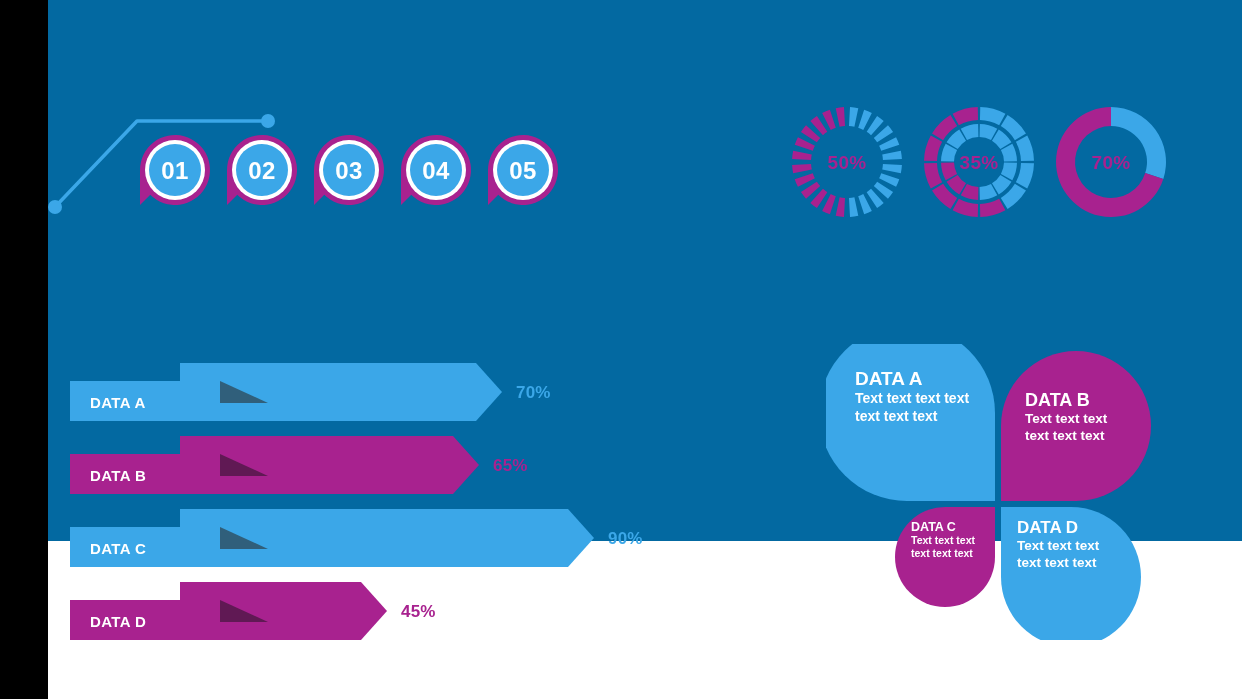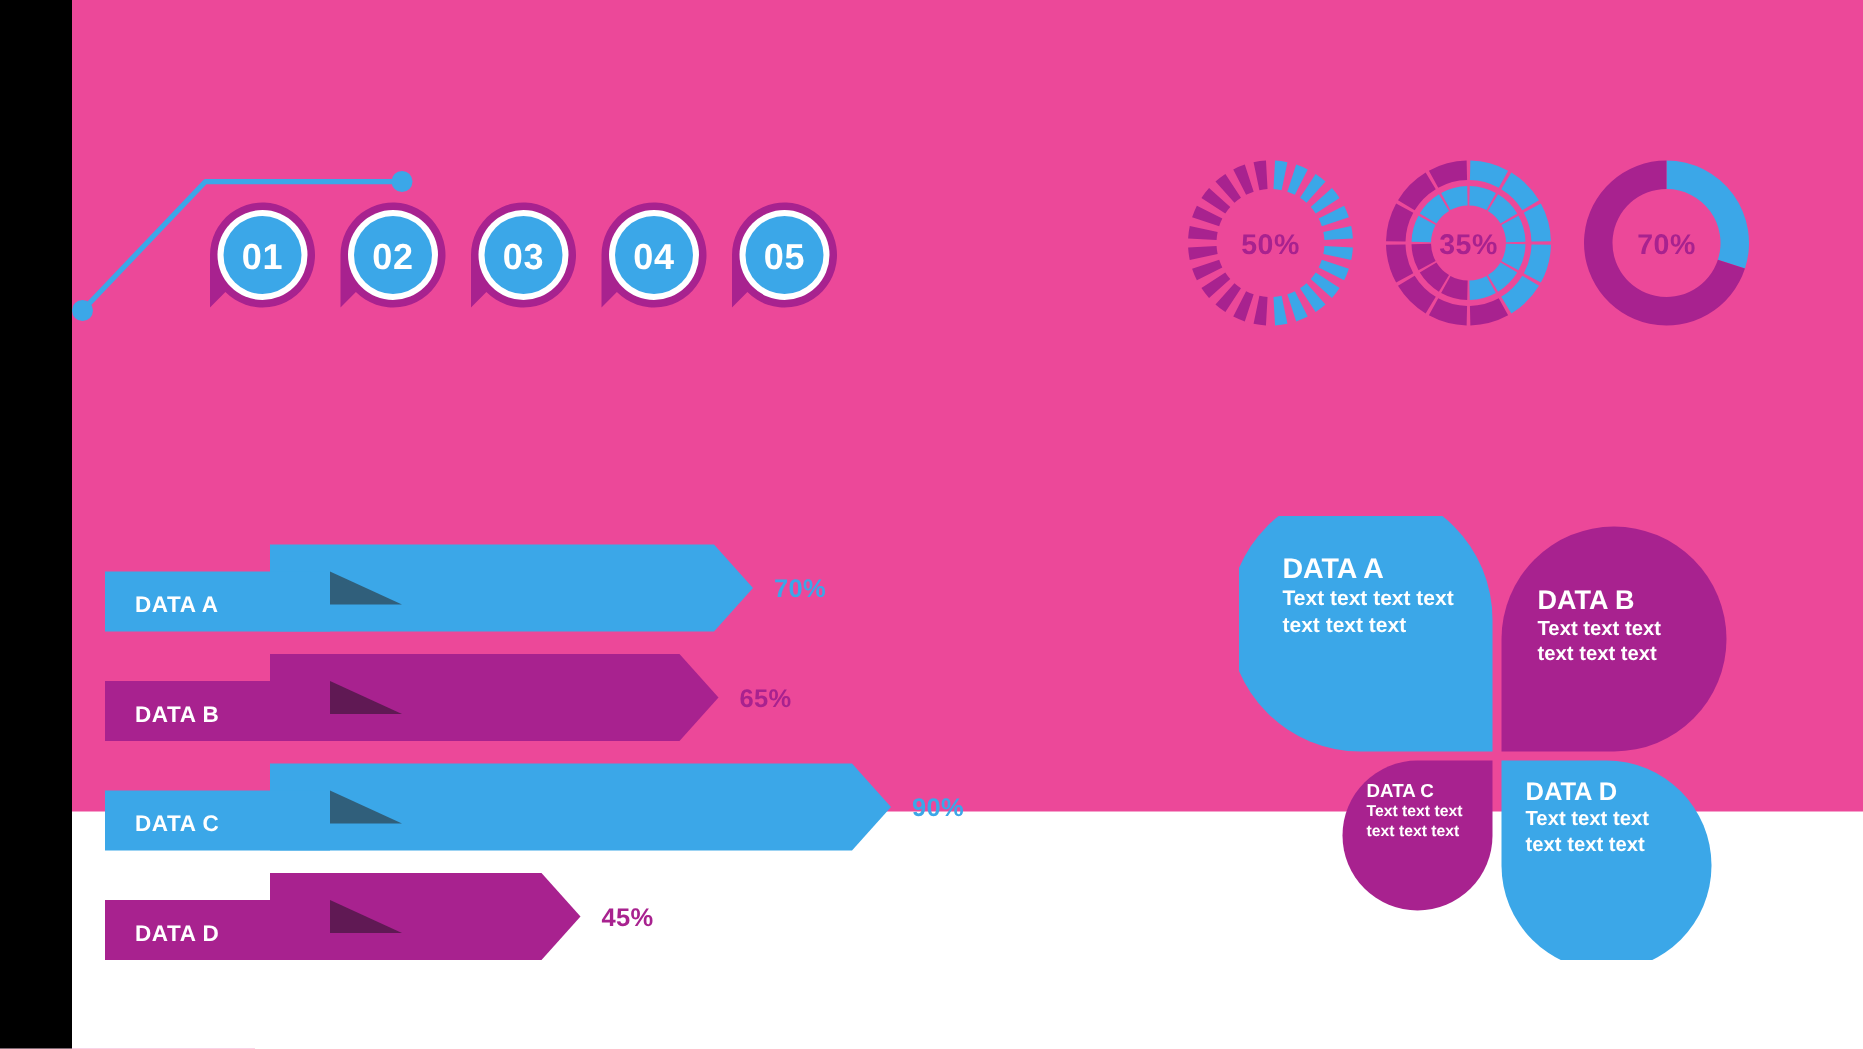--- a/index.html
+++ b/index.html
@@ -13,21 +13,21 @@
     height: 699px;
     overflow: hidden;
     font-family: "Liberation Sans", sans-serif;
     position: relative;
   }
   #canvas {
     position: absolute;
     left: 0; top: 0;
     width: 1242px;
     height: 541px;
-    background: #ec4899;
+    background: #0369a1;
   }
   .letterbox-left {
     position: absolute;
     left: 0; top: 0;
     width: 48px;
     height: 699px;
     background: #000000;
     z-index: 40;
   }
 

